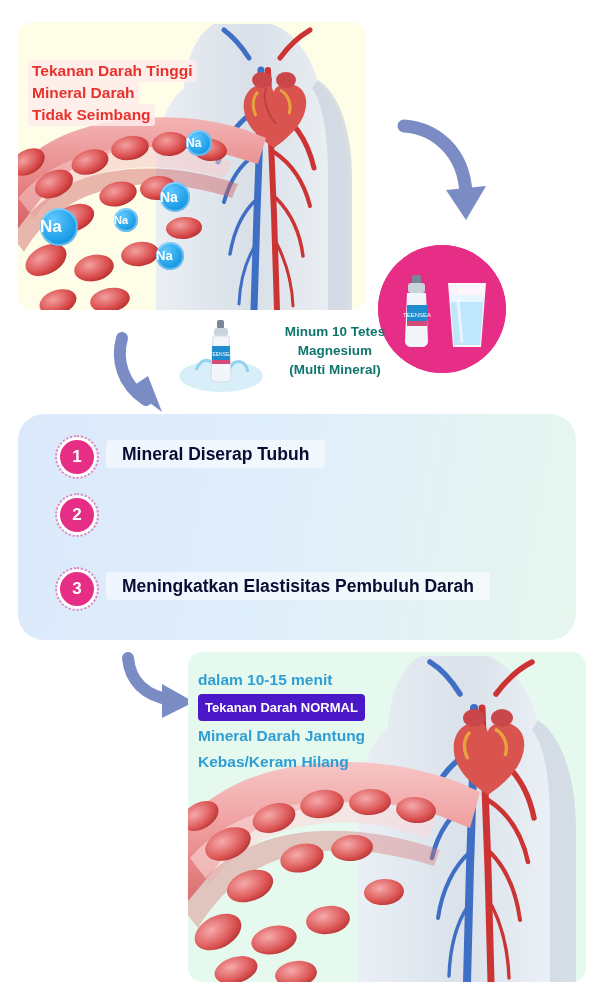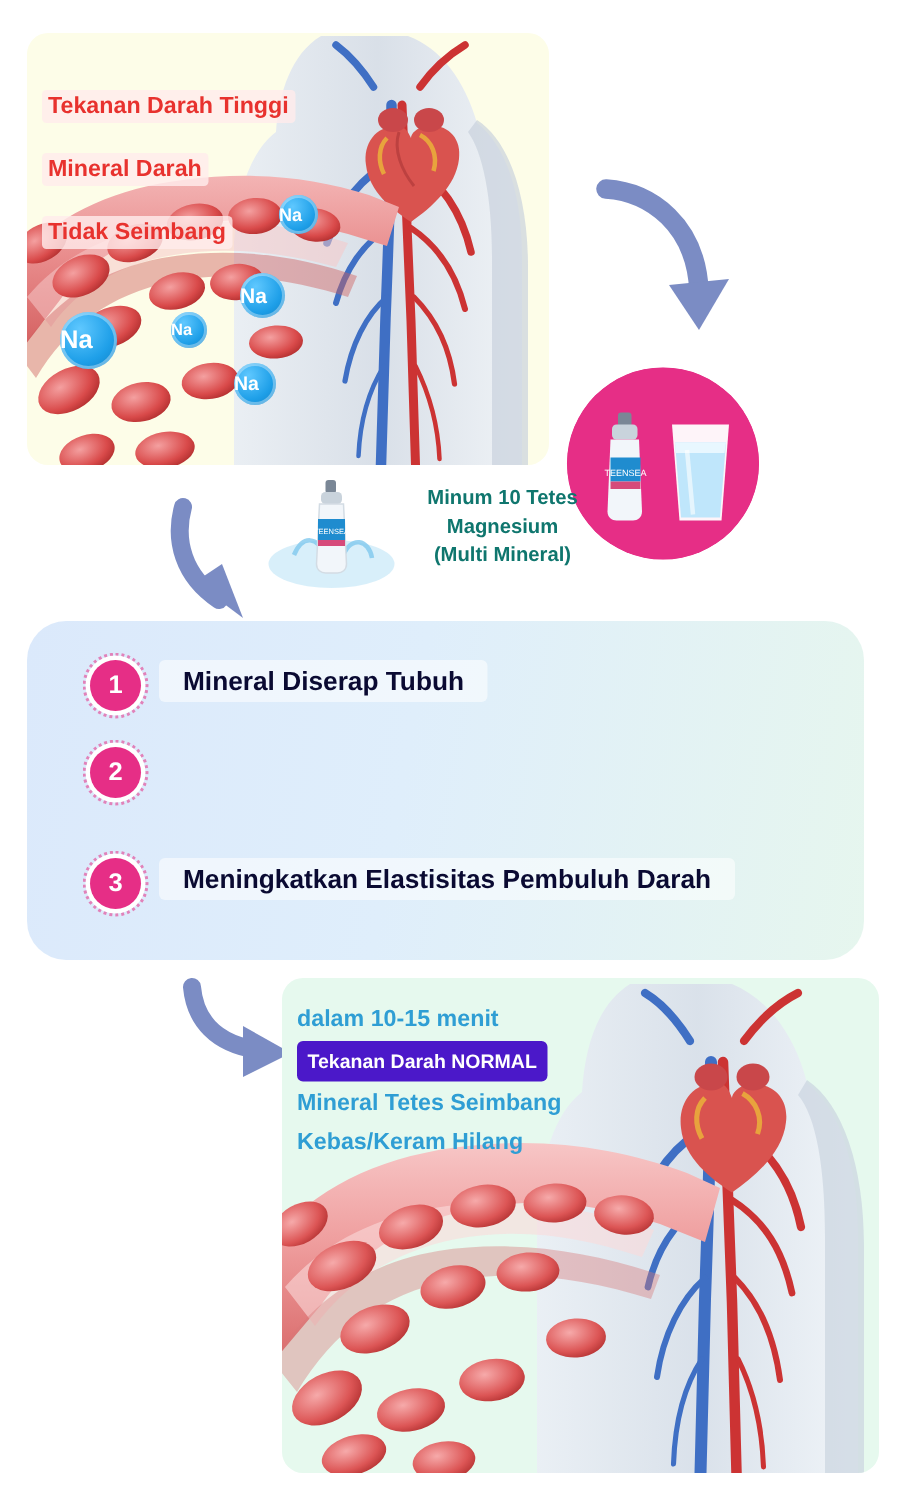--- a/index.html
+++ b/index.html
@@ -45,21 +45,21 @@
   }
   .top-caption .line {
     display: inline-block;
     background: rgba(255,235,235,0.82);
     color: #e8322e;
     font-weight: bold;
     font-size: 15.5px;
     line-height: 22px;
     padding: 0 4px;
     border-radius: 3px;
-    margin-bottom: 20px;
+    margin-bottom: 0;
   }
 
   
   .na {
     position: absolute;
     border-radius: 50%;
     background: radial-gradient(circle at 35% 30%, #5fc8ff 0%, #1e9fe8 60%, #0f7fc4 100%);
     color: #ffffff;
     font-weight: bold;
     z-index: 5;
@@ -394,17 +394,17 @@
         <ellipse cx="12" cy="164" rx="20" ry="13" fill="url(#rbcG2)" transform="rotate(-30 12 164)"></ellipse>
         <ellipse cx="48" cy="318" rx="22" ry="13" fill="url(#rbcG2)" transform="rotate(-16 48 318)"></ellipse>
         <ellipse cx="108" cy="322" rx="21" ry="13" fill="url(#rbcG2)" transform="rotate(-8 108 322)"></ellipse>
       </g>
     </svg>
   </div>
 
   <div class="bot-caption">
     <div><span class="bot-line">dalam 10-15 menit</span></div>
     <div><span class="bot-line normal">Tekanan Darah NORMAL</span></div>
-    <div><span class="bot-line">Mineral Tetes Seimbang</span></div>
+    <div><span class="bot-line">Mineral Darah Jantung</span></div>
     <div><span class="bot-line">Kebas/Keram Hilang</span></div>
   </div>
 
 </div>
 
 </body></html>

